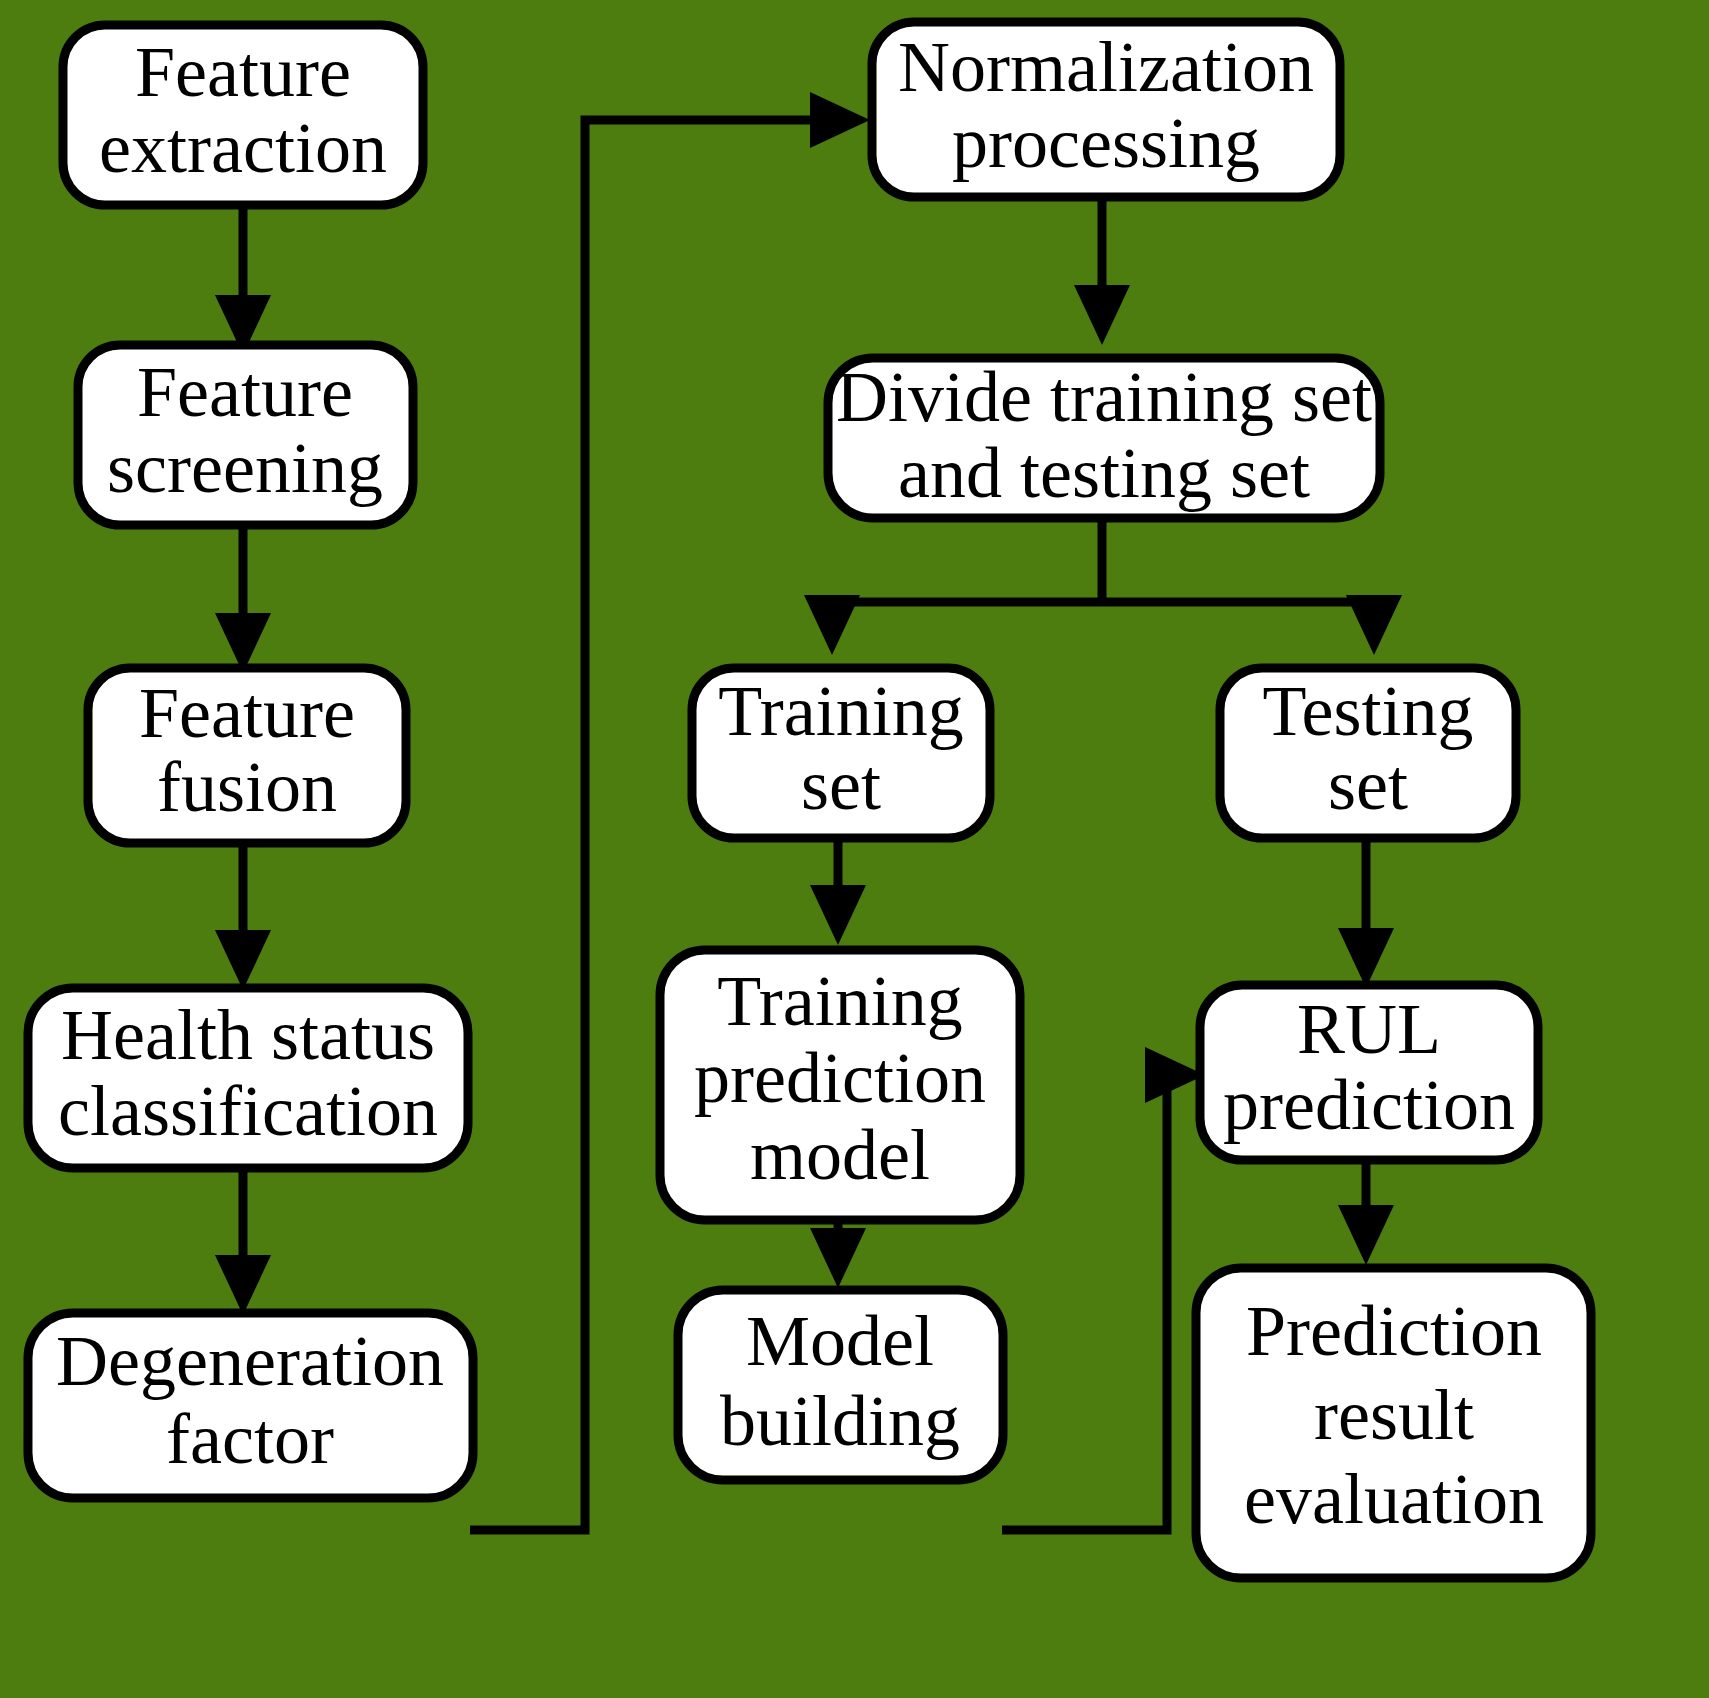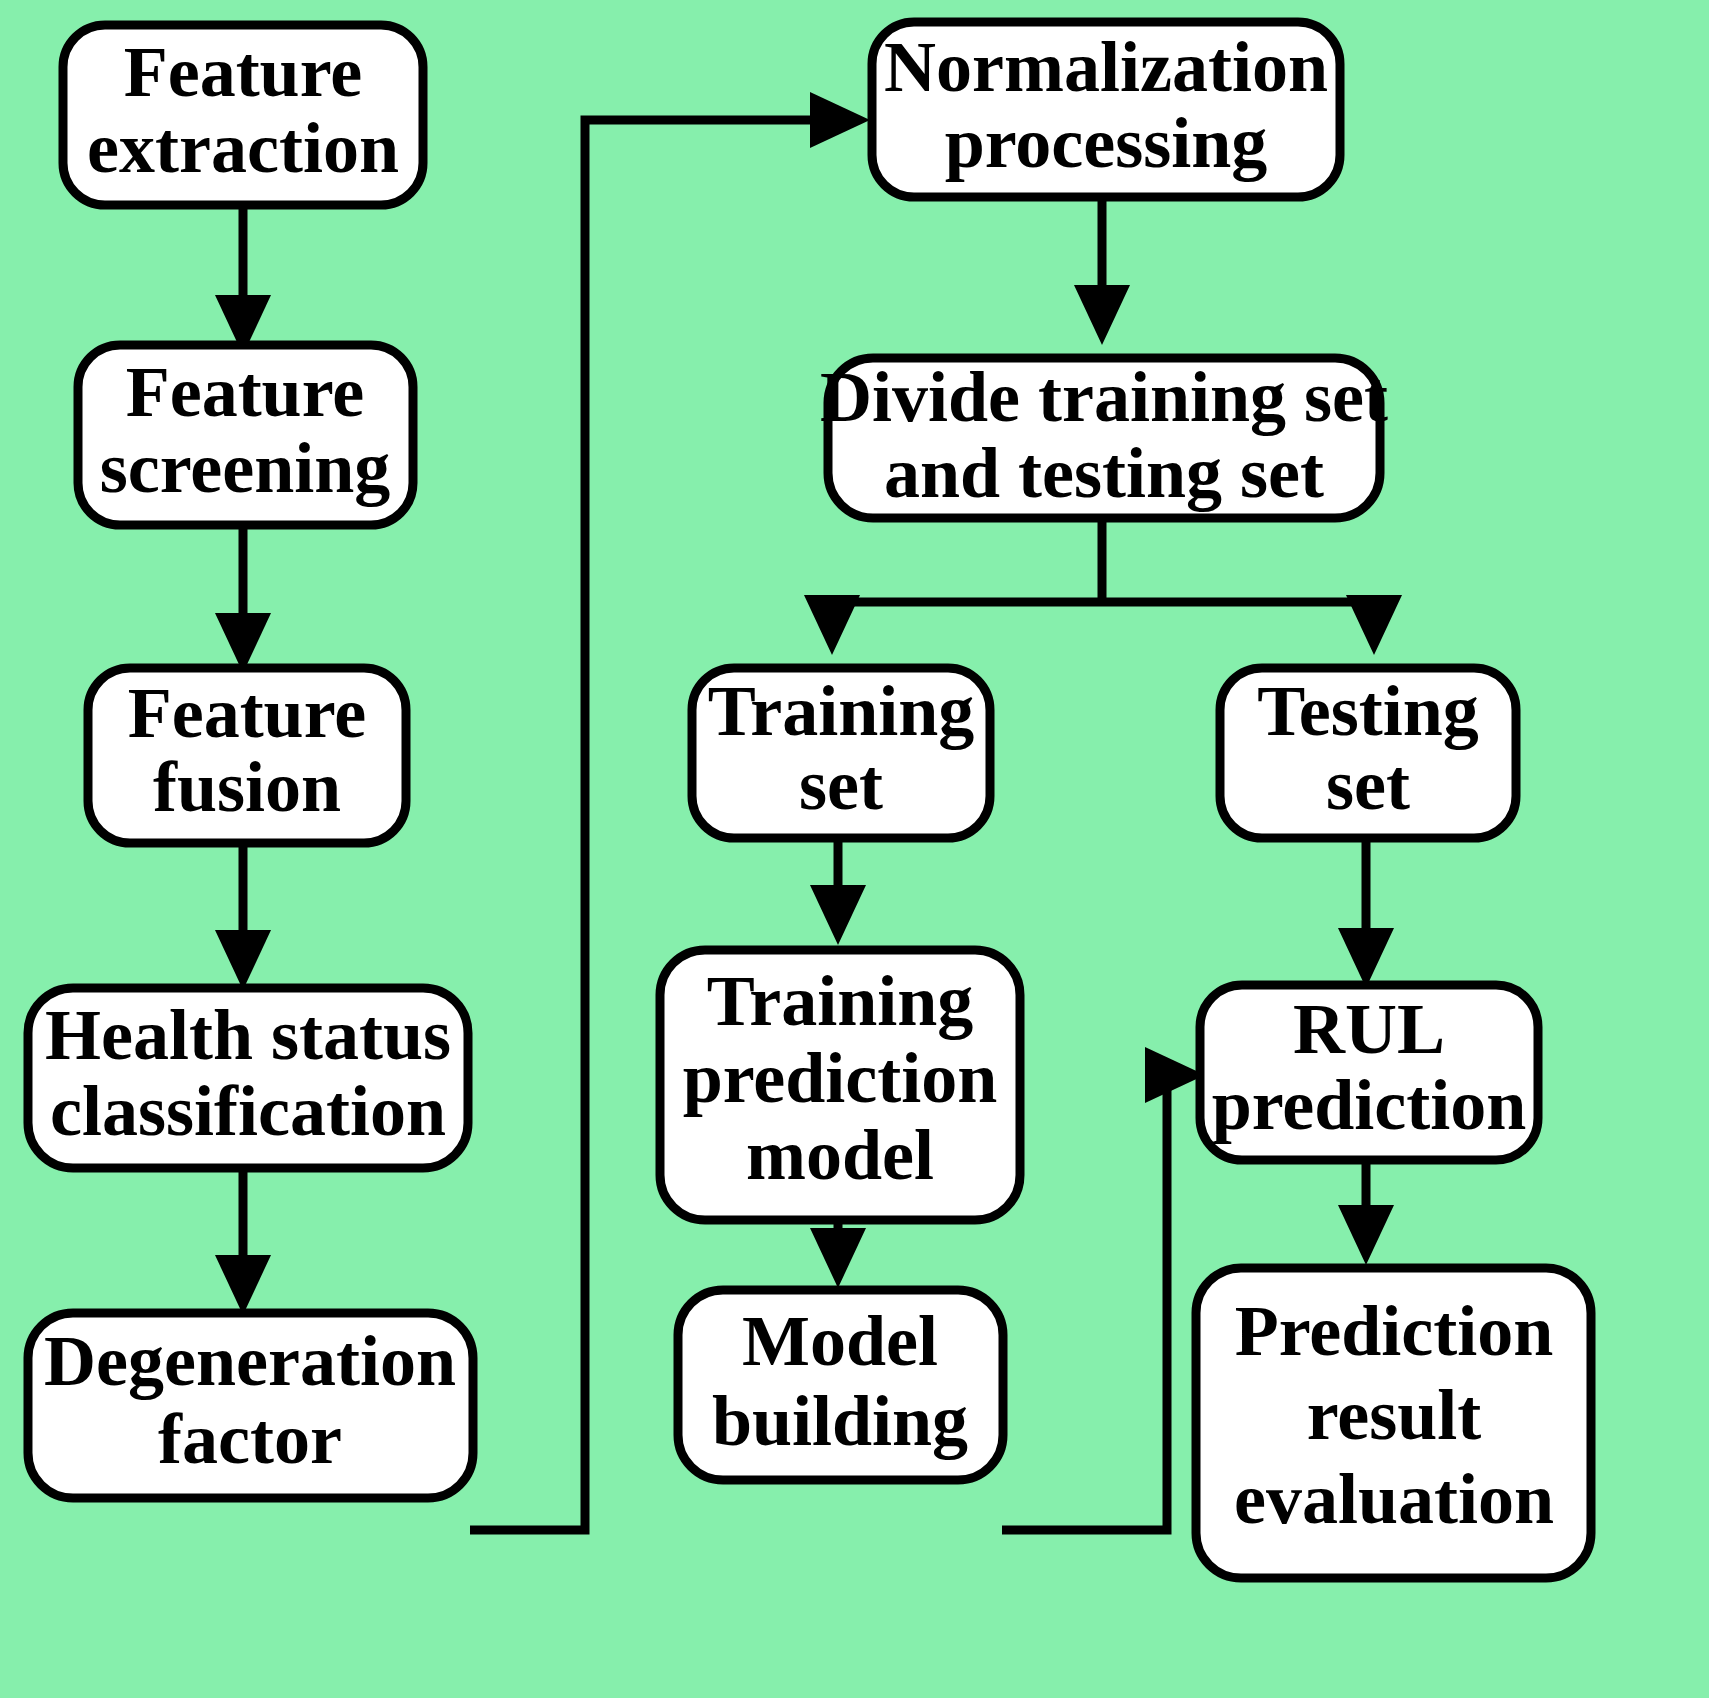--- a/index.html
+++ b/index.html
@@ -4,23 +4,22 @@
 <style>
   html, body {
     margin: 0;
     padding: 0;
     background: #ffffff;
   }
   #flowchart-root {
     position: relative;
     width: 1709px;
     height: 1698px;
-    background: #86efac;
+    background: #4d7c0f;
     font-family: "Liberation Serif", "DejaVu Serif", serif;
-    font-weight: bold;
   }
   svg#flow-svg {
     position: absolute;
     top: 0;
     left: 0;
     width: 1709px;
     height: 1698px;
     display: block;
   }
   .node-rect {

